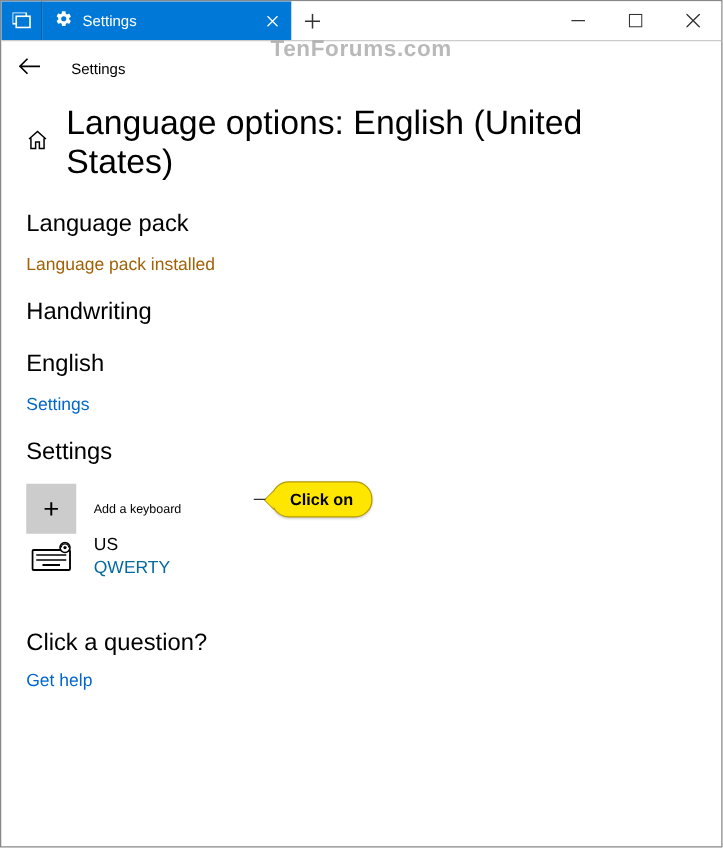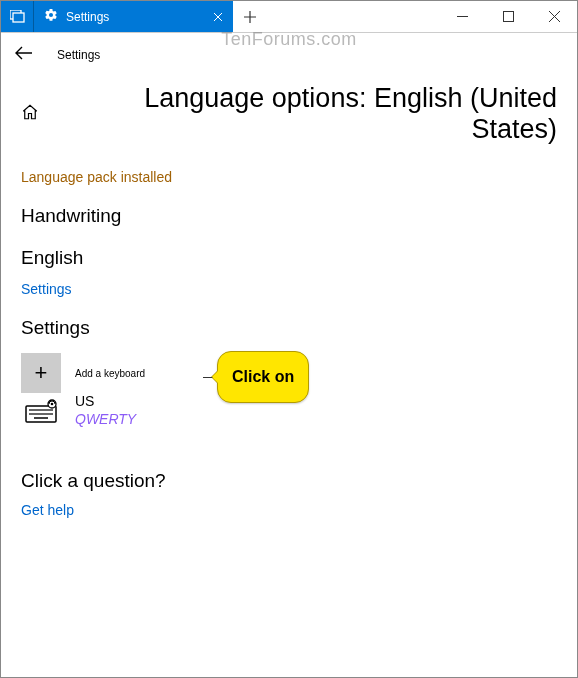--- a/index.html
+++ b/index.html
@@ -77,21 +77,20 @@
       color: #000;
     }
     .content {
       padding: 0 20px;
     }
     .page-header {
       display: flex;
       align-items: center;
       margin-top: 6px;
       margin-bottom: 24px;
-      text-align: right;
     }
     .page-header .home { font-size: 17px; margin-right: 14px; }
     .page-title {
       font-size: 27px;
       font-weight: 400;
       color: #000;
     }
     .section-h {
       font-size: 19px;
       font-weight: 400;
@@ -125,34 +124,34 @@
     .kbd-row {
       display: flex;
       align-items: center;
     }
     .kbd-icon {
       width: 40px;
       margin-right: 14px;
       display:flex; align-items:center; justify-content:center;
     }
     .kbd-name { font-size: 14px; line-height:1.25; }
-    .kbd-layout { font-size: 14px; color: #8b5cf6; line-height:1.25;font-style:italic; }
+    .kbd-layout { font-size: 14px; color: #0369a1; line-height:1.25; }
     .question-h {
       font-size: 19px;
       font-weight: 400;
       margin-top: 42px;
       margin-bottom: 10px;
     }
     .watermark {
       position: absolute;
       top: 28px;
       left: 50%;
       transform: translateX(-50%);
       font-size: 18px;
-      font-weight: normal;
+      font-weight: bold;
       color: rgba(128,128,128,0.55);
       letter-spacing: 0.5px;
       z-index: 50;
       pointer-events: none;
     }
     .callout {
       position: absolute;
       left: 182px;
       top: -2px;
       display:flex;
@@ -160,22 +159,22 @@
     }
     .callout-line {
       width: 14px;
       height: 0;
       border-top: 1px solid #333;
     }
     .callout-bubble {
       background: #ffe600;
       border: 1px solid #b39b00;
       border-radius: 14px;
-      padding: 16px 14px;
-      font-size: 16px;
+      padding: 6px 14px;
+      font-size: 13px;
       font-weight: bold;
       color: #000;
       position: relative;
       box-shadow: 0 1px 2px rgba(0,0,0,0.2);
     }
     .callout-bubble::before {
       content:"";
       position:absolute;
       left:-13px;
       top:50%;
@@ -254,20 +253,21 @@
 <div class="content">
   <div class="page-header">
     <span class="home">
       <svg width="18" height="18" viewBox="0 0 24 24">
         <path fill="none" stroke="#000" stroke-width="1.6" d="M3 11l9-8 9 8M5 10v11h5v-7h4v7h5V10"></path>
       </svg>
     </span>
     <h1 class="page-title">Language options: English (United States)</h1>
   </div>
 
+  <h2 class="section-h">Language pack</h2>
   <div class="section-body">Language pack installed</div>
 
   <h2 class="section-h">Handwriting</h2>
 
   <h2 class="section-h">English</h2>
   <div class="link">Settings</div>
 
   <h2 class="section-h">Settings</h2>
 
   <div class="add-row">

